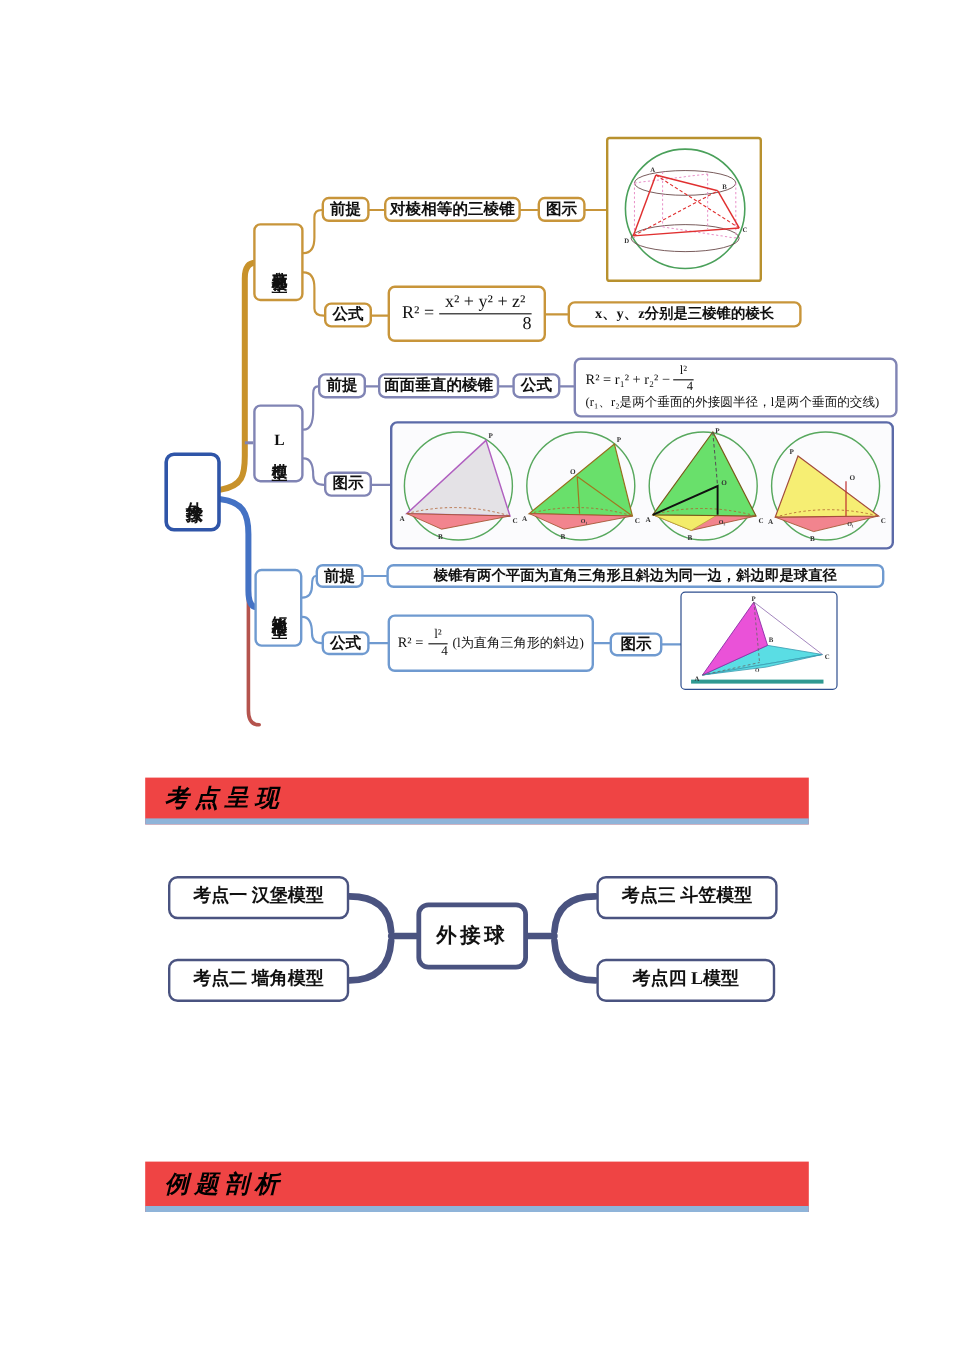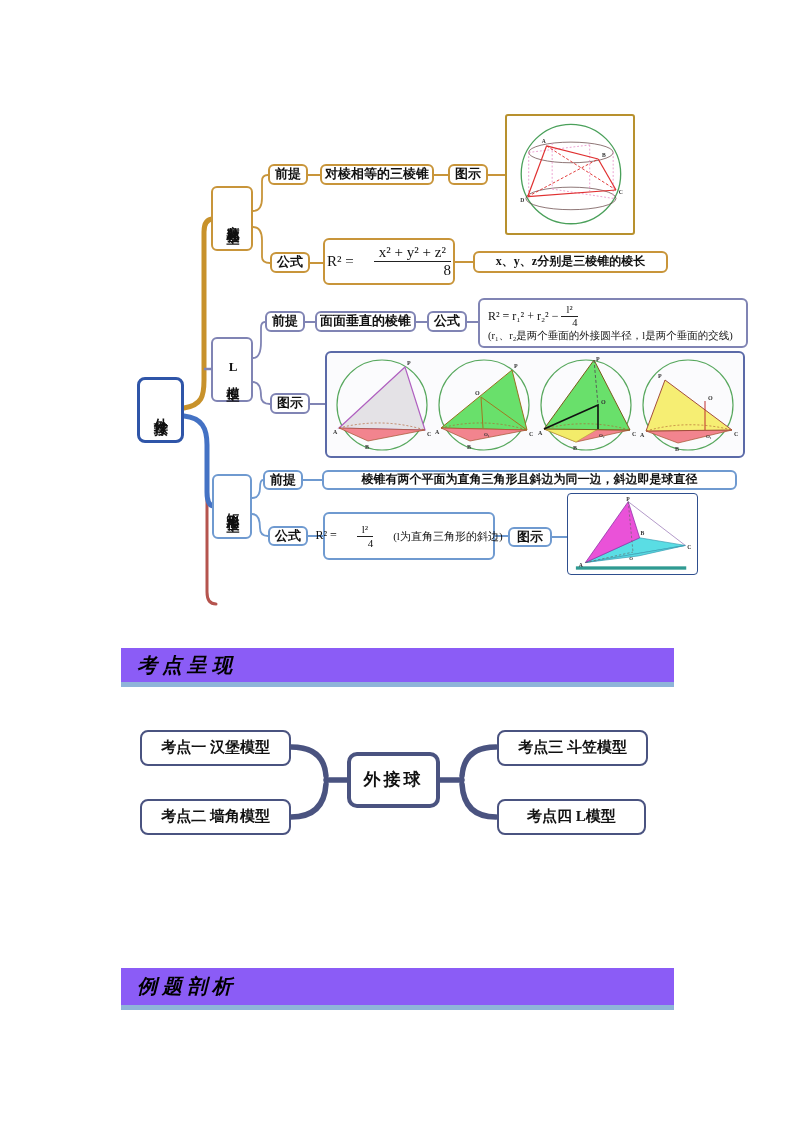--- a/index.html
+++ b/index.html
@@ -11,29 +11,29 @@
   .rounded{border-radius:6px;}
   .vtext{writing-mode:vertical-rl;text-orientation:upright;letter-spacing:2px;}
   
   .gold{border:2px solid #c8953a;}
   .slate{border:2px solid #8084b4;}
   .lblue{border:2px solid #6f9ad0;}
   .redb{border:2px solid #b5544e;}
   .rootb{border:3px solid #2f55a8;border-radius:8px;}
   .imgbox{padding:2px;}
   
-  .frm{display:flex;align-items:center;justify-content:center;gap:20px;font-weight:normal;}
+  .frm{display:flex;align-items:center;justify-content:center;gap:4px;font-weight:normal;}
   .frac{display:inline-flex;flex-direction:column;align-items:flex-end;}
   .frac .num{padding:0 5px;border-bottom:1px solid #222;line-height:1.15;}
   .frac .den{line-height:1.15;}
   .lfrm{flex-direction:column;align-items:flex-start;gap:1px;padding:4px 8px;}
   .lfrm .row{display:flex;align-items:center;gap:3px;font-size:12px;}
   .lfrm .sub{font-size:10.5px;}
   
-  .secbar{position:absolute;left:121px;width:553px;height:39px;background:#8b5cf6;
+  .secbar{position:absolute;left:121px;width:553px;height:39px;background:#ef4444;
           border-bottom:5px solid #8fb4d9;box-sizing:border-box;display:flex;align-items:center;z-index:2;}
   .secbar span{font-weight:900;font-style:italic;font-size:20px;letter-spacing:5px;padding-left:16px;color:#000;}
   
   .m2{border:2.5px solid #4a5380;border-radius:8px;font-size:15px;z-index:2;}
   .m2c{border:4px solid #4a5380;border-radius:10px;font-size:17px;letter-spacing:3px;z-index:2;}
   .tiny{font-size:12px;}
 </style>
 </head>
 <body>
 

